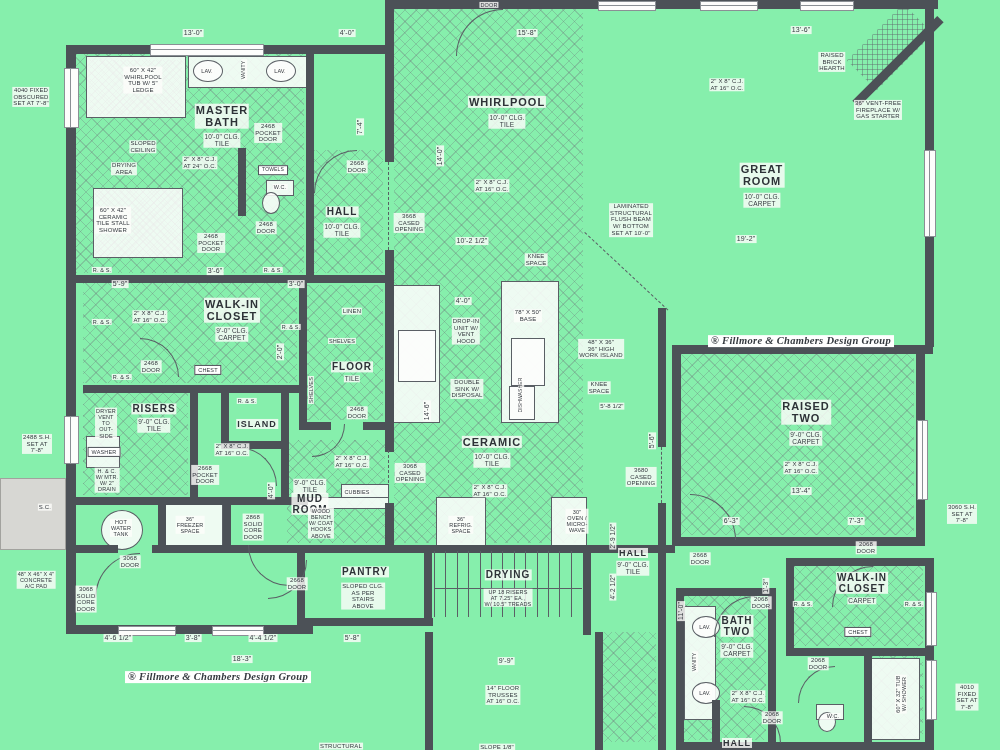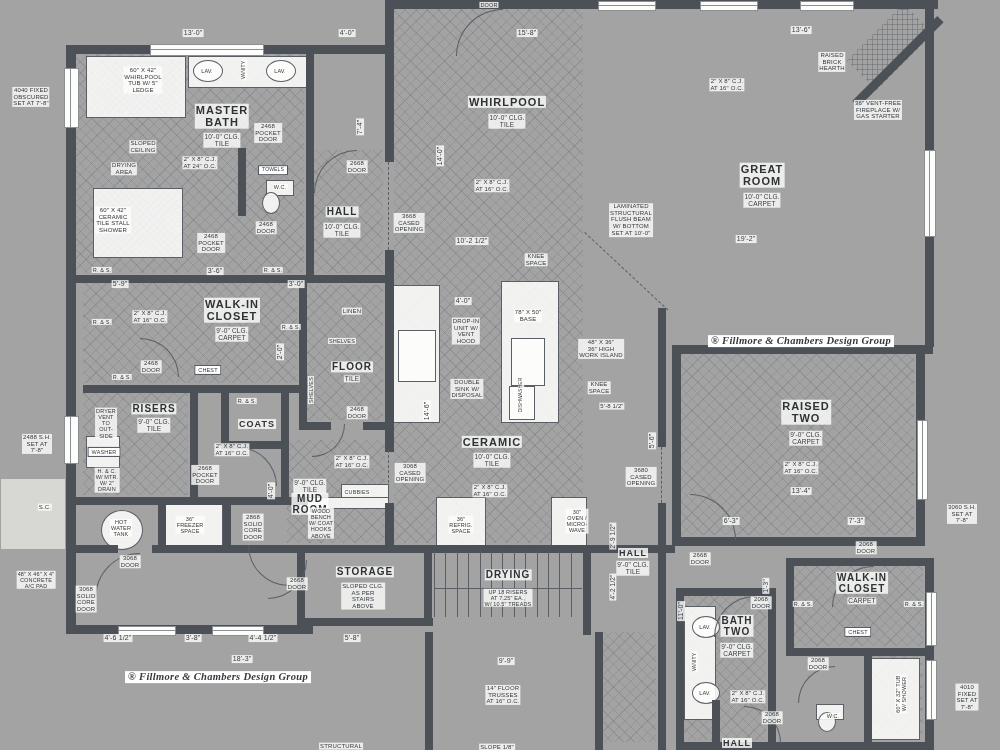--- a/index.html
+++ b/index.html
@@ -1,17 +1,17 @@
 <!DOCTYPE html>
 <html><head>
 <meta charset="utf-8">
 <title>Floor Plan</title>
 <style>
   html,body{margin:0;padding:0;background:#e9e9e7;}
-  #plan{position:relative;width:1000px;height:750px;background:#a3a3a3;overflow:hidden;
+  #plan{position:relative;width:1000px;height:750px;background:#86efac;overflow:hidden;
         font-family:"Liberation Sans",sans-serif;}
   .wall{position:absolute;background:#4c5157;}
   .window{position:absolute;border:1px solid #8a8f94;}
   .win-h{background:linear-gradient(to bottom,#fdfdfc calc(50% - 1px),#8a8f94 calc(50% - 1px),#8a8f94 calc(50% + 0px),#fdfdfc calc(50% + 0px));}
   .win-v{background:linear-gradient(to right,#fdfdfc calc(50% - 1px),#8a8f94 calc(50% - 1px),#8a8f94 calc(50% + 0px),#fdfdfc calc(50% + 0px));}
   .hatch{position:absolute;}
   .hatch.tile{background-image:
      repeating-linear-gradient(45deg, rgba(108,114,120,.30) 0 1px, transparent 1px 8px),
      repeating-linear-gradient(135deg, rgba(108,114,120,.30) 0 1px, transparent 1px 8px);}
   .hatch.dense{background-image:
@@ -293,21 +293,21 @@
     <div class="lbl bold" style="left: 154px; top: 409px; font-size: 10px; transform: translate(-50%, -50%);">RISERS</div>
     <div class="lbl" style="left: 154px; top: 425px; font-size: 6.5px; transform: translate(-50%, -50%);">9'-0" CLG.
 TILE</div>
     <div class="lbl" style="left: 106px; top: 423px; font-size: 5.5px; transform: translate(-50%, -50%);">DRYER
 VENT
 TO
 OUT-
 SIDE</div>
     <div class="lbl" style="left: 232px; top: 450px; font-size: 6px; transform: translate(-50%, -50%);">2" X 8" C.J.
 AT 16" O.C.</div>
-    <div class="lbl bold" style="left: 257px; top: 424px; font-size: 9px; transform: translate(-50%, -50%);">COATS</div>
+    <div class="lbl bold" style="left: 257px; top: 424px; font-size: 9px; transform: translate(-50%, -50%);">ISLAND</div>
     <div class="lbl" style="left: 37px; top: 444px; font-size: 6px; transform: translate(-50%, -50%);">2488 S.H.
 SET AT
 7'-8"</div>
     <div class="lbl boxed" style="left: 104px; top: 452px; font-size: 5.5px; transform: translate(-50%, -50%);">WASHER</div>
     <div class="lbl" style="left: 205px; top: 475px; font-size: 6px; transform: translate(-50%, -50%);">2668
 POCKET
 DOOR</div>
     <div class="lbl bold" style="left: 310px; top: 463px; font-size: 10px; transform: translate(-50%, -50%); margin-top: 41px;">MUD
 ROOM</div>
     <div class="lbl" style="left: 310px; top: 486px; font-size: 6.5px; transform: translate(-50%, -50%);">9'-0" CLG.
@@ -371,21 +371,21 @@
 CONCRETE
 A/C PAD</div>
     <div class="lbl" style="left: 130px; top: 562px; font-size: 6px; transform: translate(-50%, -50%);">3068
 DOOR</div>
     <div class="lbl" style="left: 86px; top: 599px; font-size: 6px; transform: translate(-50%, -50%);">3068
 SOLID
 CORE
 DOOR</div>
     <div class="lbl" style="left: 297px; top: 584px; font-size: 6px; transform: translate(-50%, -50%);">2668
 DOOR</div>
-    <div class="lbl bold" style="left: 365px; top: 572px; font-size: 10px; transform: translate(-50%, -50%);">STORAGE</div>
+    <div class="lbl bold" style="left: 365px; top: 572px; font-size: 10px; transform: translate(-50%, -50%);">PANTRY</div>
     <div class="lbl" style="left: 363px; top: 596px; font-size: 6px; transform: translate(-50%, -50%);">SLOPED CLG.
 AS PER
 STAIRS
 ABOVE</div>
     <div class="lbl bold" style="left: 508px; top: 575px; font-size: 10px; transform: translate(-50%, -50%);">DRYING</div>
     <div class="lbl" style="left: 508px; top: 598px; font-size: 5.5px; transform: translate(-50%, -50%);">UP 18 RISERS
 AT 7.25" EA.,
 W/ 10.5" TREADS</div>
     <div class="lbl bold" style="left: 633px; top: 553px; font-size: 9px; transform: translate(-50%, -50%);">HALL</div>
     <div class="lbl" style="left: 633px; top: 568px; font-size: 6.5px; transform: translate(-50%, -50%);">9'-0" CLG.

